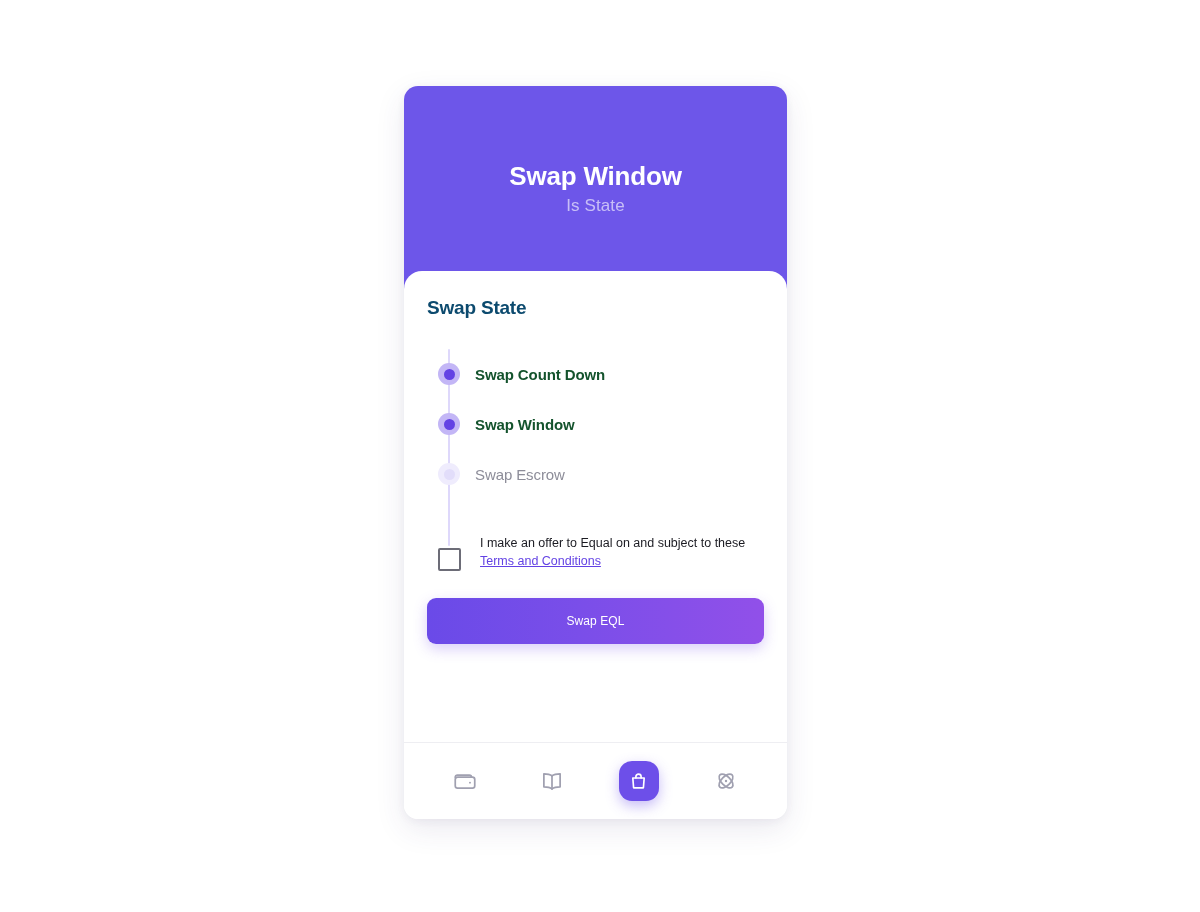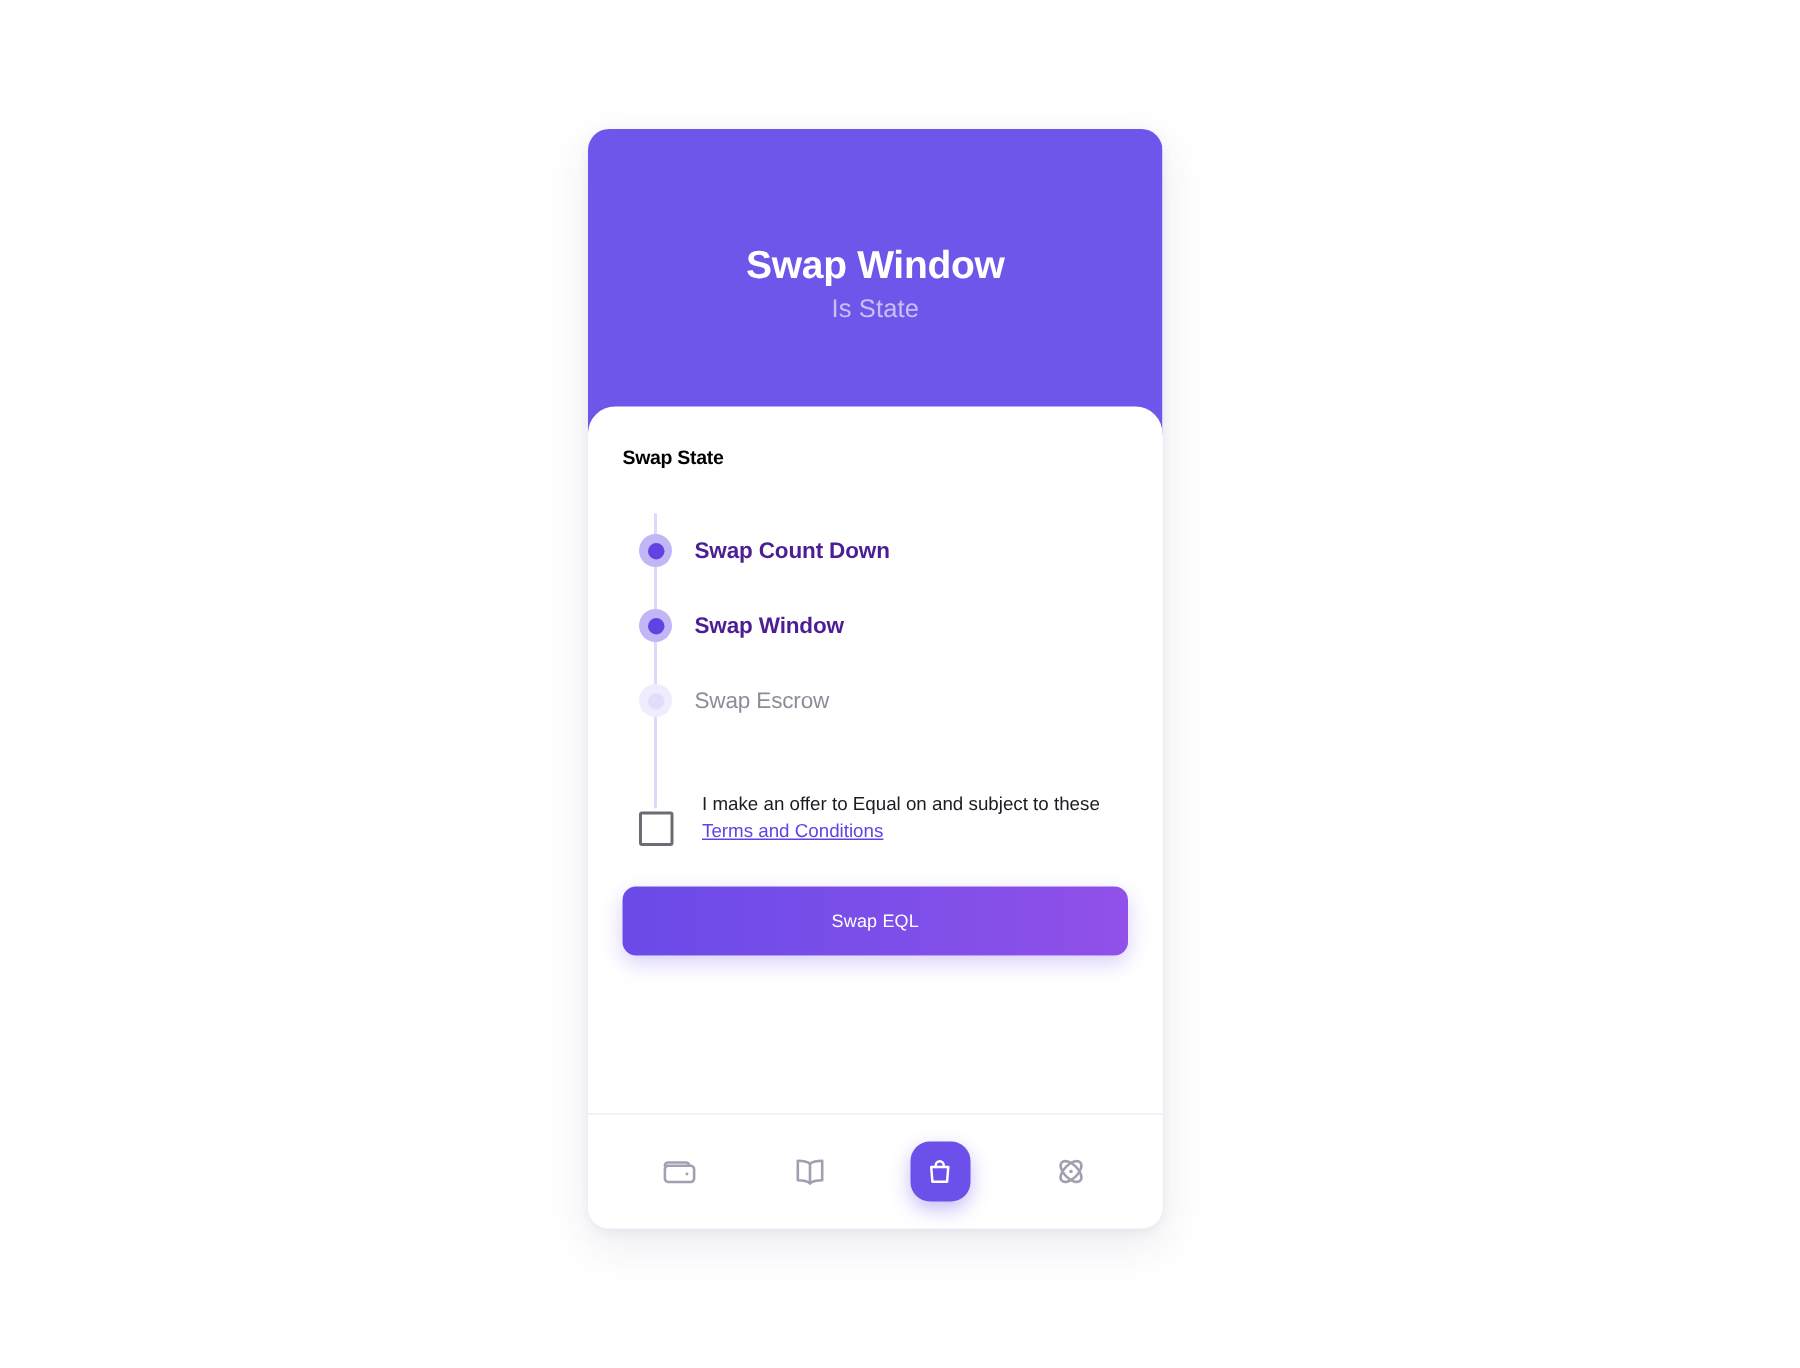--- a/index.html
+++ b/index.html
@@ -11,21 +11,21 @@
     height: 912px;
     background: #ffffff;
     font-family: "Liberation Sans", sans-serif;
     overflow: hidden;
     position: relative;
   }
 
   
   #phone-frame {
     position: absolute;
-    left: 392px;
+    left: 404px;
     top: 86px;
     width: 383px;
     height: 733px;
     background: #ffffff;
     border-radius: 14px;
     box-shadow: 0 10px 30px rgba(60, 50, 110, 0.10),
                 0 2px 8px rgba(60, 50, 110, 0.06);
     overflow: hidden;
     display: flex;
     flex-direction: column;
@@ -68,23 +68,23 @@
     border-top-left-radius: 18px;
     border-top-right-radius: 18px;
     flex: 1 1 auto;
     padding: 26px 23px 0 23px;
     box-sizing: border-box;
     display: flex;
     flex-direction: column;
   }
 
   #section-title {
-    font-size: 13px;
+    font-size: 19px;
     font-weight: bold;
-    color: #000000;
+    color: #0c4a6e;
     letter-spacing: -0.2px;
     margin: 0 0 0 0;
   }
 
   
   #swap-timeline {
     position: relative;
     margin-top: 30px;
     padding-left: 0;
   }
@@ -130,21 +130,21 @@
   }
   .timeline-item.inactive .timeline-dot .core {
     background: #e2ddfa;
   }
   .timeline-label {
     margin-left: 15px;
     font-size: 15px;
     letter-spacing: -0.1px;
   }
   .timeline-item.active .timeline-label {
-    color: #4c1d95;
+    color: #14532d;
     font-weight: bold;
   }
   .timeline-item.inactive .timeline-label {
     color: #8d8d99;
     font-weight: normal;
   }
 
   
   #terms-row {
     display: flex;

